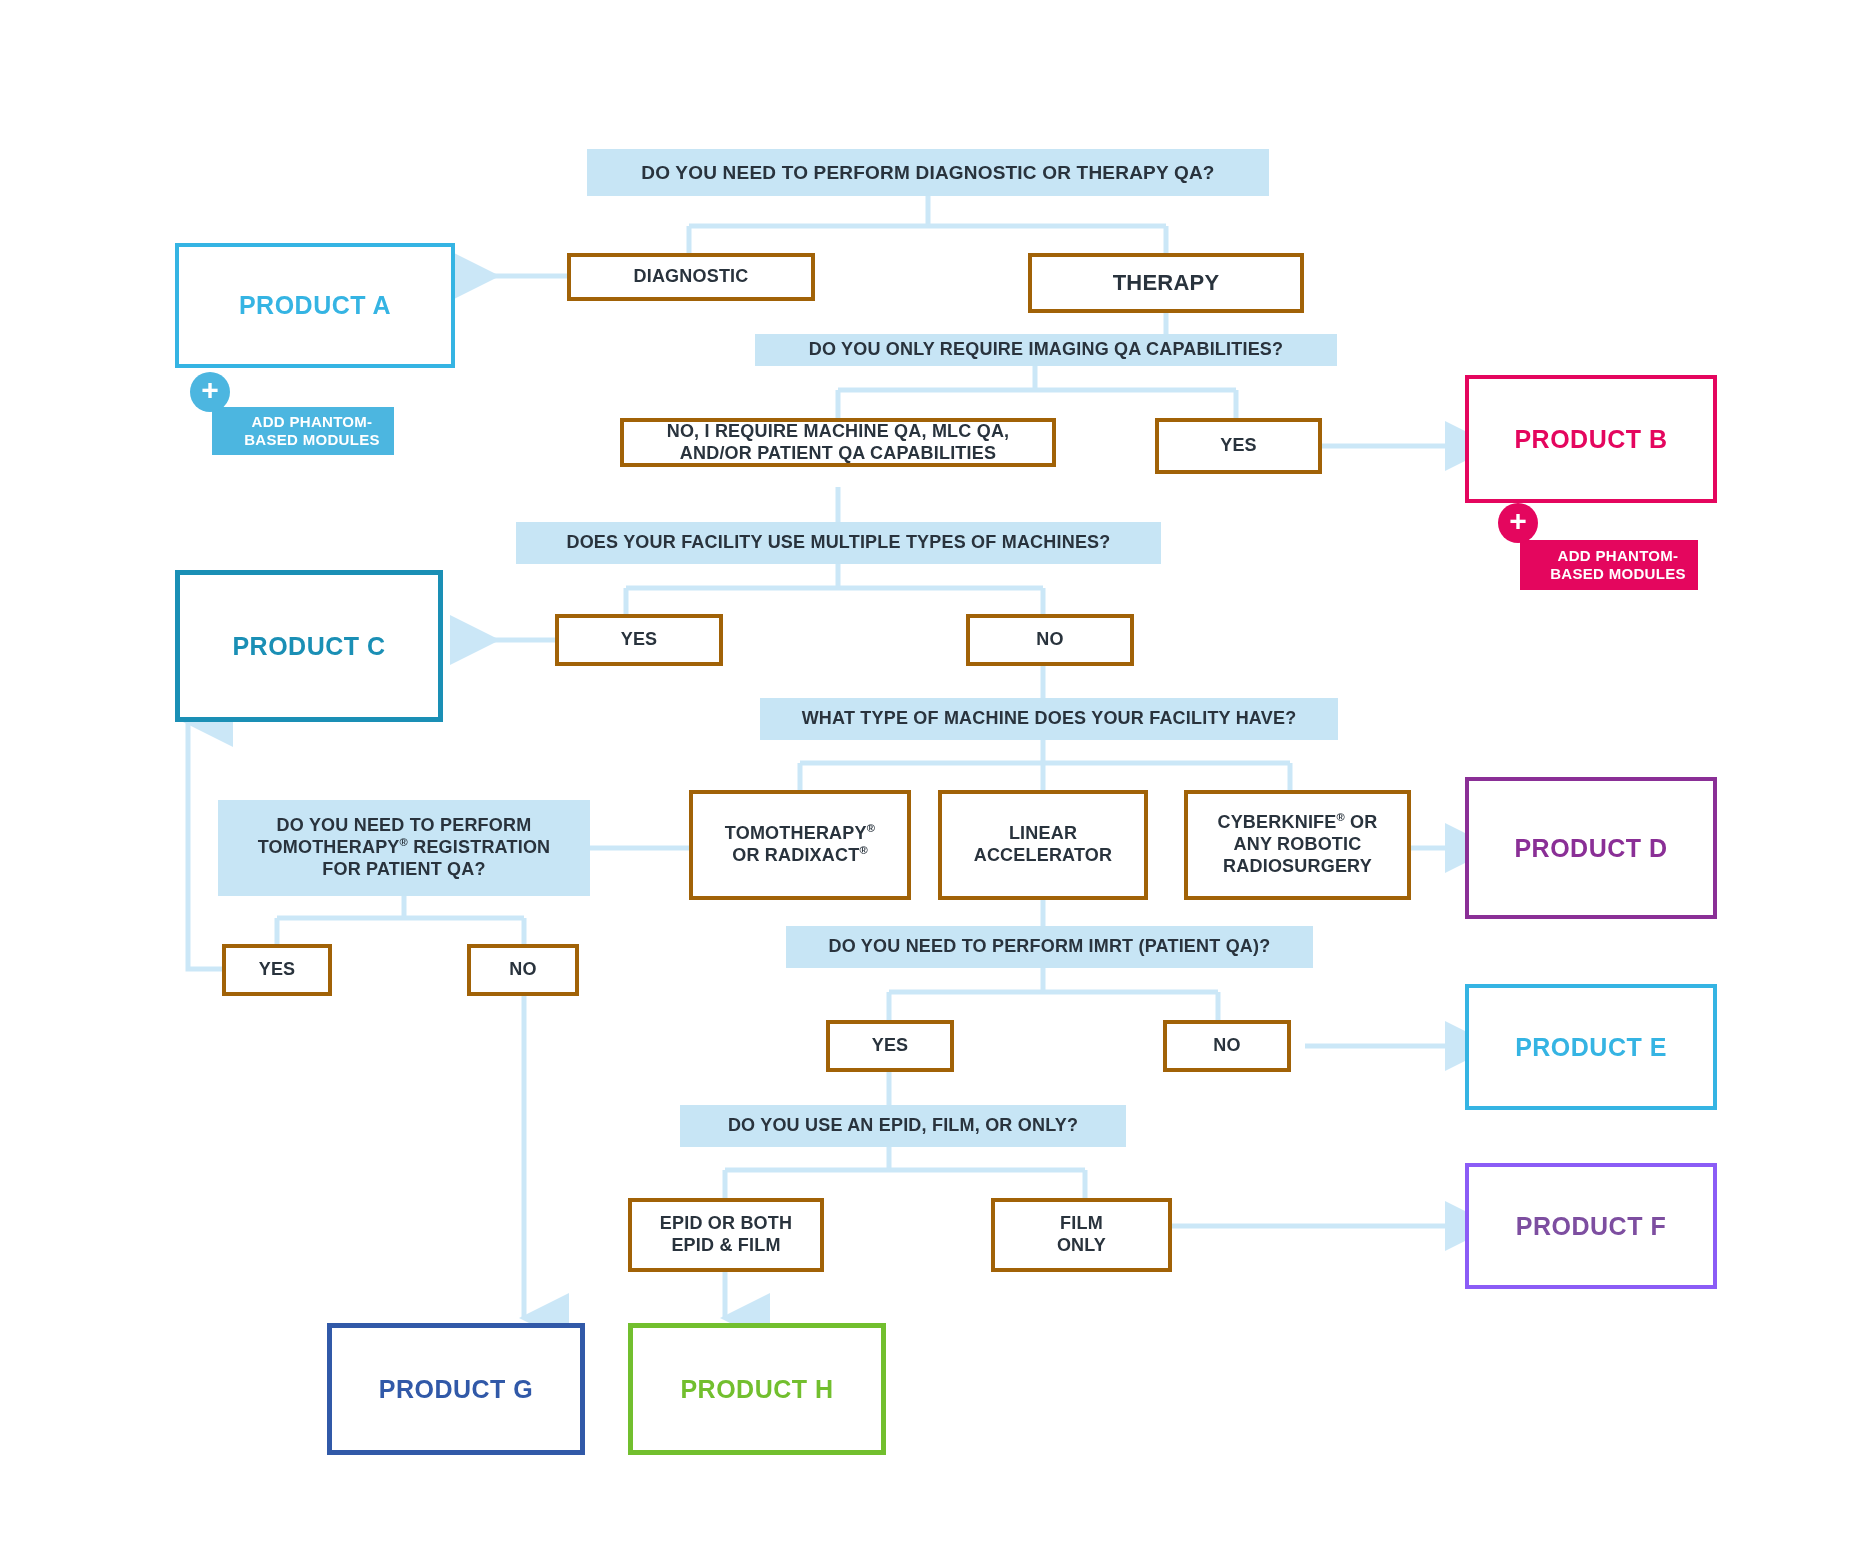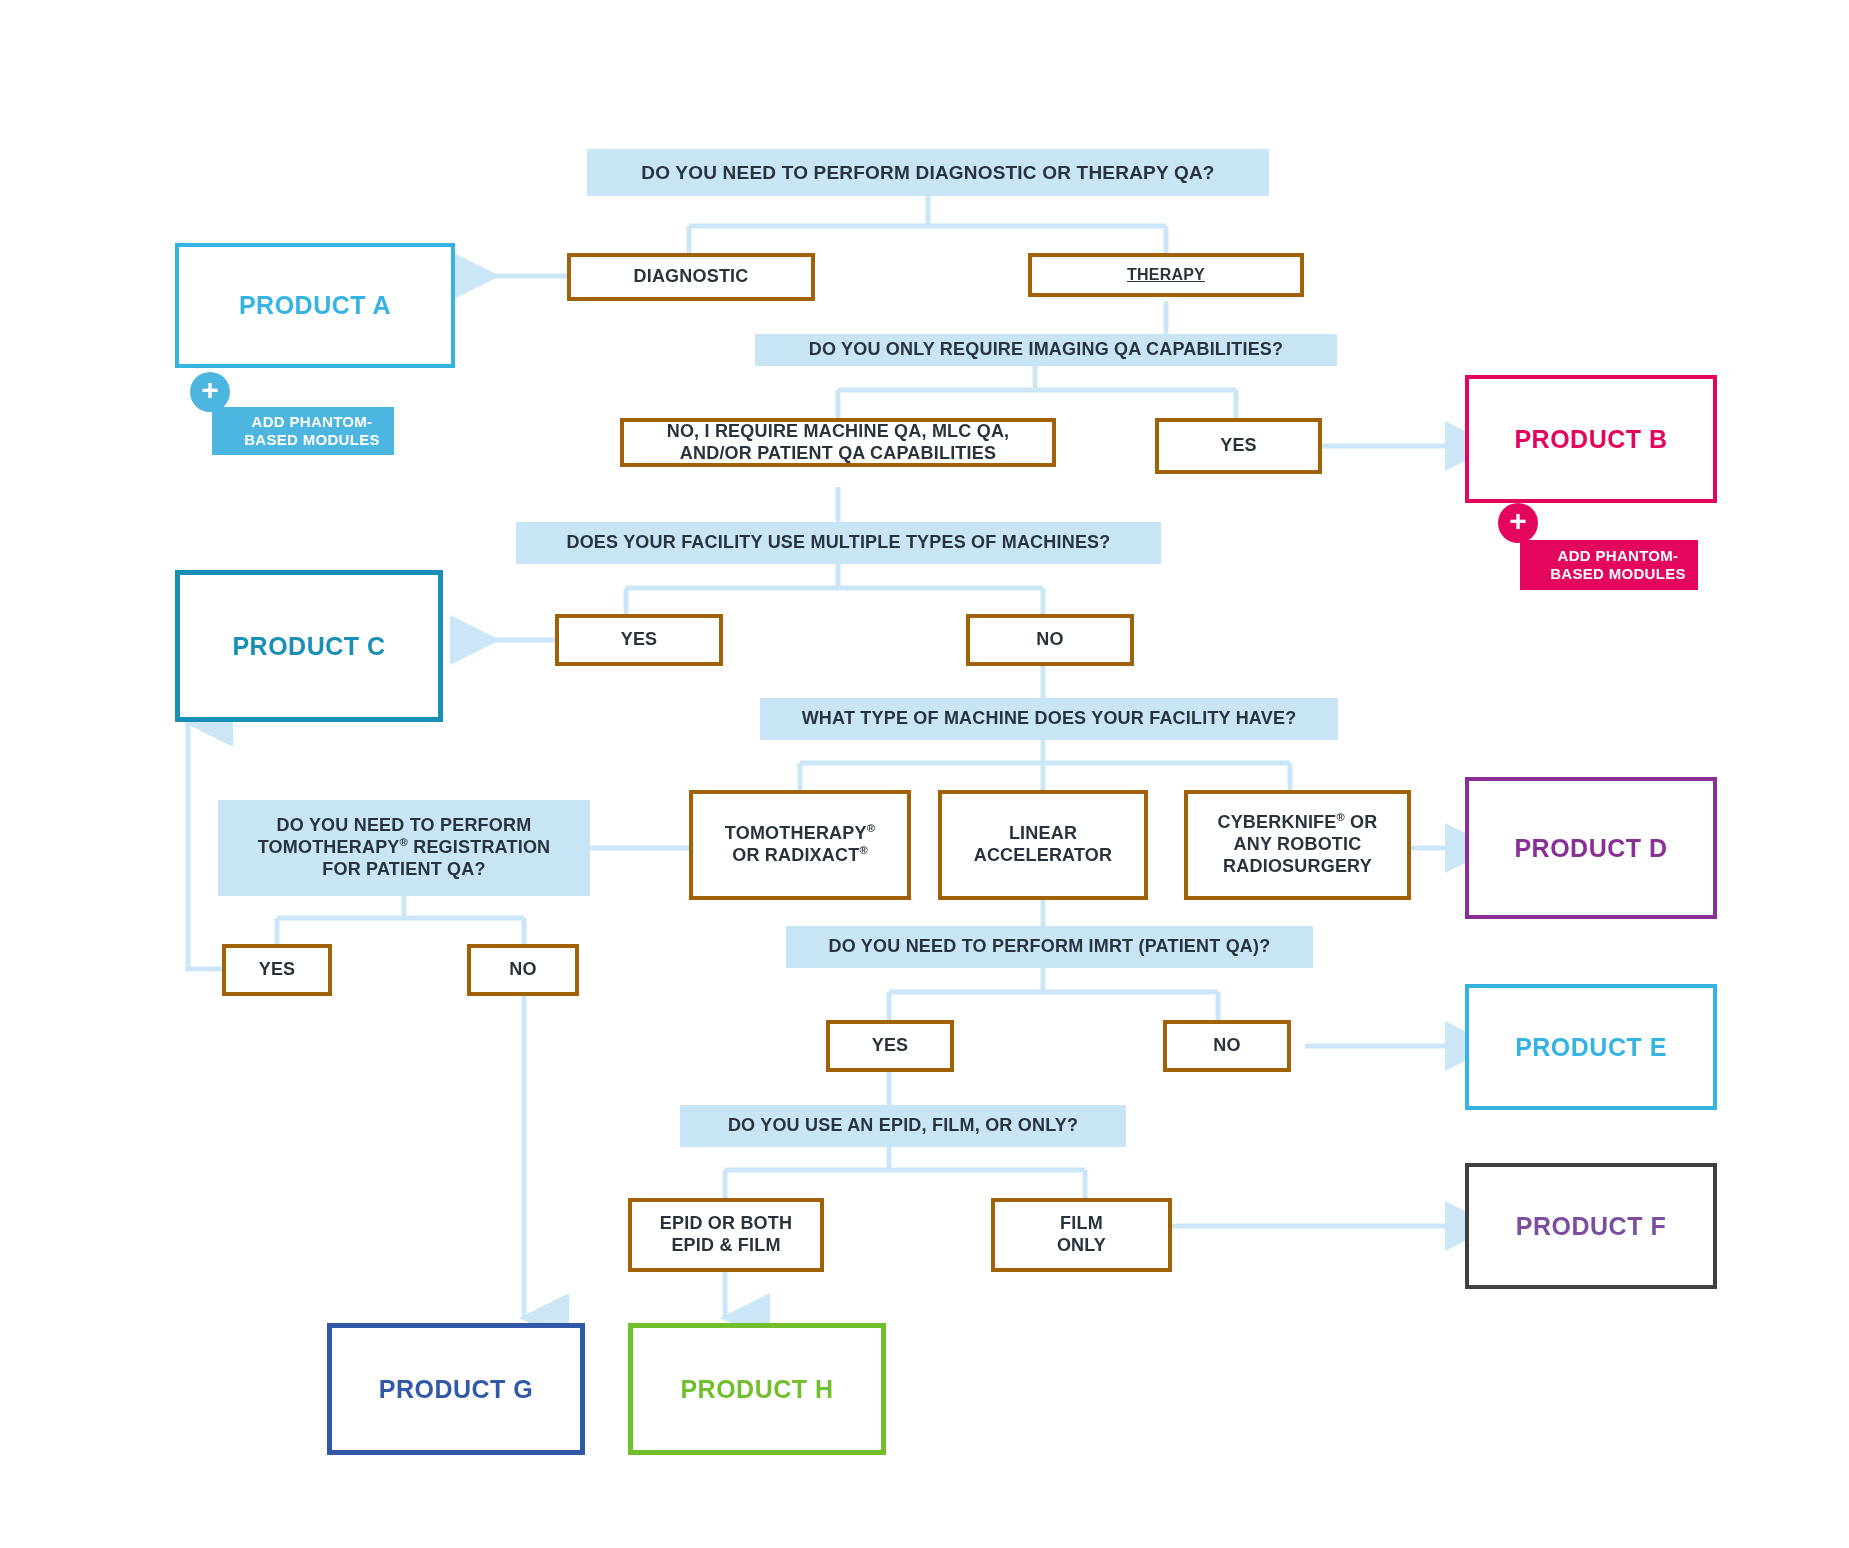--- a/index.html
+++ b/index.html
@@ -189,21 +189,21 @@
 
       <path d="M725,1272 L725,1318" marker-end="url(#ar-d)"></path>
     </g>
   </svg>
 
 
   <div class="node question" style="left:587px; top:149px; width:682px; height:47px; font-size:19px;">DO YOU NEED TO PERFORM DIAGNOSTIC OR THERAPY QA?</div>
 
   <div class="node answer" style="left:567px; top:253px; width:248px; height:48px; font-size:18px;">DIAGNOSTIC</div>
 
-  <div class="node answer" style="left:1028px; top:253px; width:276px; height:44px; font-size:16px;text-decoration:underline;">THERAPY</div>
+  <div class="node answer" style="left:1028px; top:253px; width:276px; height:60px; font-size:22px;">THERAPY</div>
 
   <div class="node product" style="left:175px; top:243px; width:280px; height:125px;
               border:4px solid #35b4e3; color:#35b4e3;">PRODUCT A</div>
   <div class="badge" style="left:212px; top:379px; width:182px; height:48px; background:#4cb6e0;">
     <span>
       <span>ADD PHANTOM-</span><br>
       <span>BASED MODULES</span>
     </span>
   </div>
   <div class="badge-plus" style="left:190px; top:372px; width:40px; height:40px; background:#4cb6e0;">
@@ -300,21 +300,21 @@
   </div>
 
   <div class="node answer" style="left:991px; top:1198px; width:181px; height:74px; font-size:18px;">
     <span>
       <span>FILM</span><br>
       <span>ONLY</span>
     </span>
   </div>
 
   <div class="node product" style="left:1465px; top:1163px; width:252px; height:126px;
-              border:4px solid #404040; color:#7d4ea0;">PRODUCT F</div>
+              border:4px solid #8b5cf6; color:#7d4ea0;">PRODUCT F</div>
 
   <div class="node product" style="left:327px; top:1323px; width:258px; height:132px;
               border:5px solid #3159a8; color:#3159a8;">PRODUCT G</div>
 
   <div class="node product" style="left:628px; top:1323px; width:258px; height:132px;
               border:5px solid #72bf2e; color:#72bf2e;">PRODUCT H</div>
 
 </div>
 
 </body></html>

